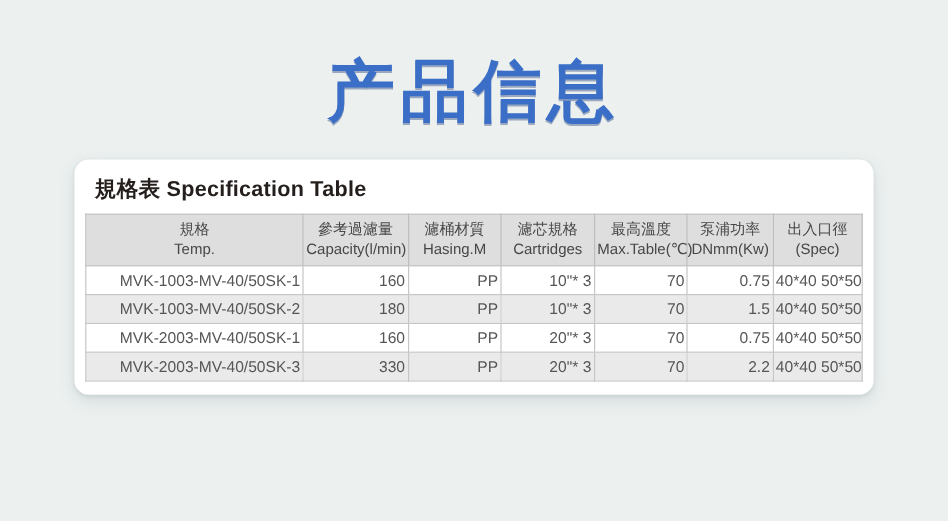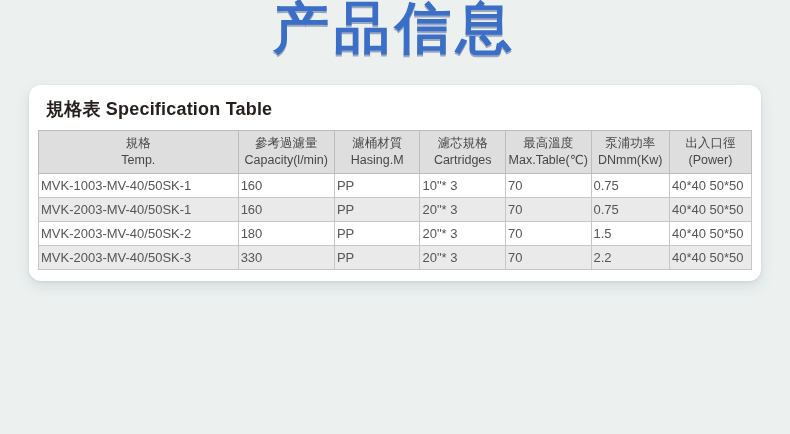--- a/index.html
+++ b/index.html
@@ -8,31 +8,32 @@
   }
   body {
     width: 790px;
     height: 434px;
     background: #ecf1f0;
     font-family: "Liberation Sans", "DejaVu Sans", sans-serif;
     overflow: hidden;
   }
   .page-title {
     margin: 0;
+    padding-top: 48px;
     text-align: center;
     font-size: 56px;
     line-height: 1.0;
     font-weight: bold;
     letter-spacing: 5px;
     color: #3b6ec6;
     text-shadow: 0 2px 0 rgba(29, 58, 118, 0.40);
   }
   .spec-card {
     box-sizing: border-box;
-    width: 732px;
+    width: 666px;
     margin: 29px auto 0 auto;
     background: #ffffff;
     border-radius: 12px;
     box-shadow: 0 5px 14px rgba(40, 60, 70, 0.12), 0 1px 3px rgba(40, 60, 70, 0.08);
     padding: 12px 9px 11px 9px;
   }
   .card-heading {
     margin: 0 0 9px 8px;
     font-size: 18px;
     font-weight: bold;
@@ -52,21 +53,21 @@
     line-height: 1.35;
     color: #474747;
     padding: 4px 2px;
     margin-left: 47px;
   }
   table.spec-table td {
     border: 1px solid #c6c6c6;
     background: #ffffff;
     font-size: 13px;
     color: #565656;
-    text-align: left;
+    text-align: right;
     padding: 4px 2px;
     height: 15px;
     white-space: nowrap;
     overflow: hidden;
   }
   table.spec-table tbody tr:nth-child(even) td {
     background: #eaeaea;
   }
   col.c-spec      { width: 28%; }
   col.c-capacity  { width: 13.5%; }
@@ -119,50 +120,50 @@
             <th>
               <div>最高溫度</div>
               <div>Max.Table(℃)</div>
             </th>
             <th>
               <div>泵浦功率</div>
               <div>DNmm(Kw)</div>
             </th>
             <th>
               <div>出入口徑</div>
-              <div>(Power)</div>
+              <div>(Spec)</div>
             </th>
           </tr>
       </thead>
       <tbody id="spec-rows">
           <tr>
             <td>MVK-1003-MV-40/50SK-1</td>
             <td>160</td>
             <td>PP</td>
             <td>10"* 3</td>
             <td>70</td>
             <td>0.75</td>
             <td>40*40 50*50</td>
           </tr>
           <tr>
+            <td>MVK-1003-MV-40/50SK-2</td>
+            <td>180</td>
+            <td>PP</td>
+            <td>10"* 3</td>
+            <td>70</td>
+            <td>1.5</td>
+            <td>40*40 50*50</td>
+          </tr>
+          <tr>
             <td>MVK-2003-MV-40/50SK-1</td>
             <td>160</td>
             <td>PP</td>
             <td>20"* 3</td>
             <td>70</td>
             <td>0.75</td>
-            <td>40*40 50*50</td>
-          </tr>
-          <tr>
-            <td>MVK-2003-MV-40/50SK-2</td>
-            <td>180</td>
-            <td>PP</td>
-            <td>20"* 3</td>
-            <td>70</td>
-            <td>1.5</td>
             <td>40*40 50*50</td>
           </tr>
           <tr>
             <td>MVK-2003-MV-40/50SK-3</td>
             <td>330</td>
             <td>PP</td>
             <td>20"* 3</td>
             <td>70</td>
             <td>2.2</td>
             <td>40*40 50*50</td>

